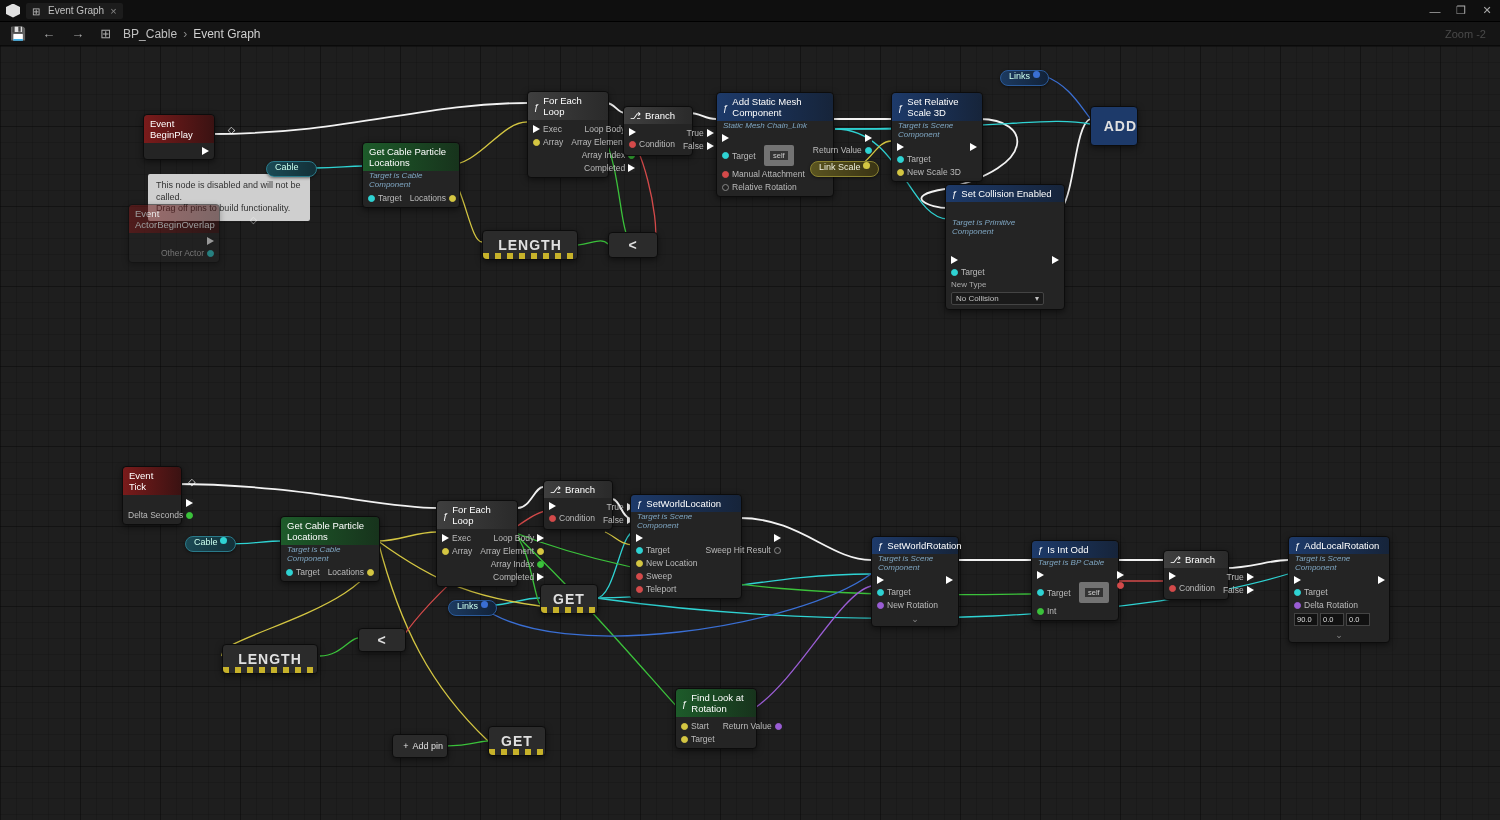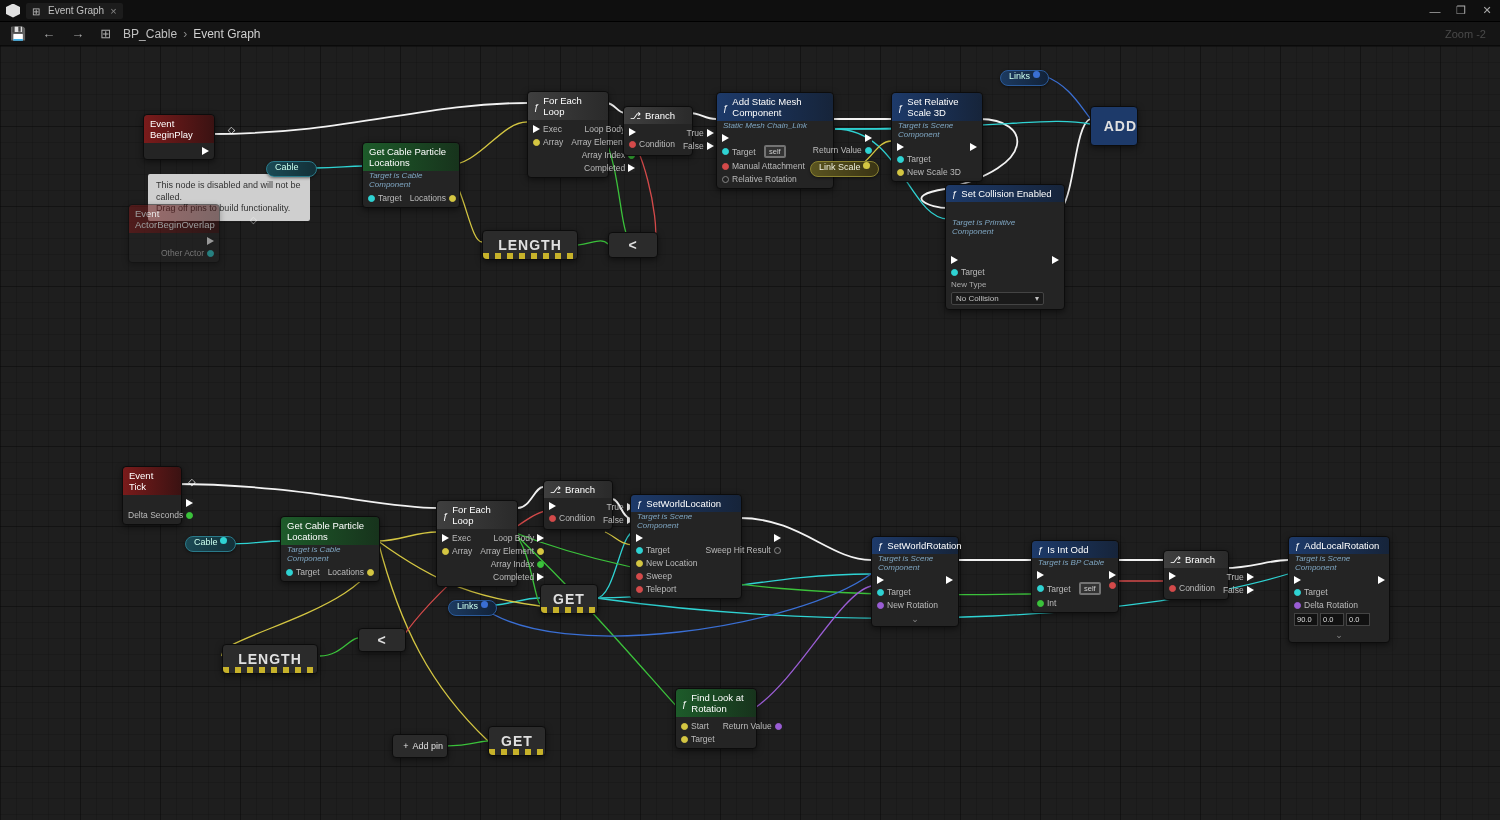--- a/index.html
+++ b/index.html
@@ -66,21 +66,21 @@
 svg.wires { position: absolute; top: 0; left: 0; width: 100%; height: 100%; pointer-events: none; }
 .w-exec { stroke: #f2f2f2; stroke-width: 1.8; fill: none; }
 .w-cyan { stroke: #2fd3d3; stroke-width: 1.3; fill: none; }
 .w-yellow { stroke: #d4c642; stroke-width: 1.3; fill: none; }
 .w-red { stroke: #d44a4a; stroke-width: 1.3; fill: none; }
 .w-green { stroke: #3bc23b; stroke-width: 1.3; fill: none; }
 .w-blue { stroke: #3a6fd4; stroke-width: 1.3; fill: none; }
 .w-violet { stroke: #9a5dd4; stroke-width: 1.3; fill: none; }
 
 .strip { height: 6px; border-radius: 0 0 4px 4px; background: repeating-linear-gradient(90deg,#c7b22a 0 6px,#2a2a2a 6px 12px); }
-.selfbox { display: inline-block; background: #333; border: 2px solid #737373; padding: 0 3px; font-size: 7.5px; border-radius: 2px; color: #ccc; }
+.selfbox { display: inline-block; background: #333; border: 6px solid #737373; padding: 0 3px; font-size: 7.5px; border-radius: 2px; color: #ccc; }
 .dropdown { background: #1a1a1a; border: 1px solid #444; border-radius: 2px; padding: 1px 4px; font-size: 8px; display: flex; justify-content: space-between; gap: 6px; }
 .rotbox { display: flex; gap: 2px; }
 .rotbox input { width: 24px; background: #111; border: 1px solid #444; color: #ddd; font-size: 7.5px; padding: 1px 2px; }
 </style>
 </head>
 <body>
 
 <div class="titlebar">
   <div class="title-left">
     <span class="ue-logo"></span>

